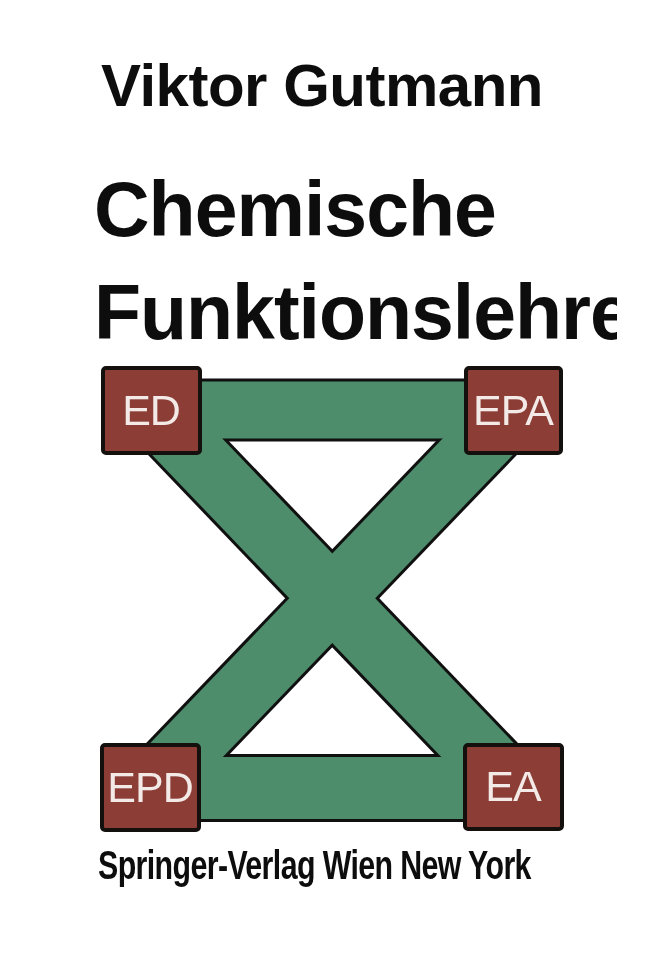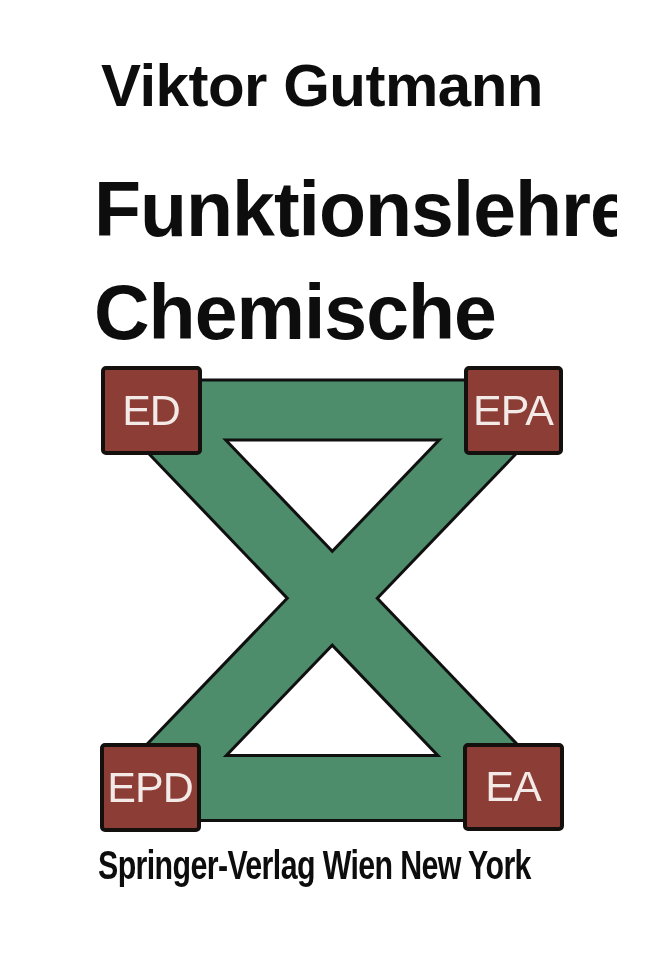--- a/index.html
+++ b/index.html
@@ -76,22 +76,22 @@
   }
 </style>
 </head>
 <body>
 
 <div class="page">
 
   <div class="author">Viktor Gutmann</div>
 
   <div class="title">
+    <div>Chemische</div>
     <div>Funktionslehre</div>
-    <div>Chemische</div>
   </div>
 
   <svg class="diagram-svg" width="668" height="960" viewBox="0 0 668 960">
 
     <g>
       <line class="band-outline" x1="152" y1="410" x2="513" y2="410" stroke-width="63"></line>
       <line class="band-outline" x1="151" y1="788" x2="513" y2="788" stroke-width="68"></line>
       <line class="band-outline" x1="152" y1="410" x2="513" y2="787" stroke-width="68"></line>
       <line class="band-outline" x1="513" y1="410" x2="151" y2="787" stroke-width="68"></line>
     </g>

